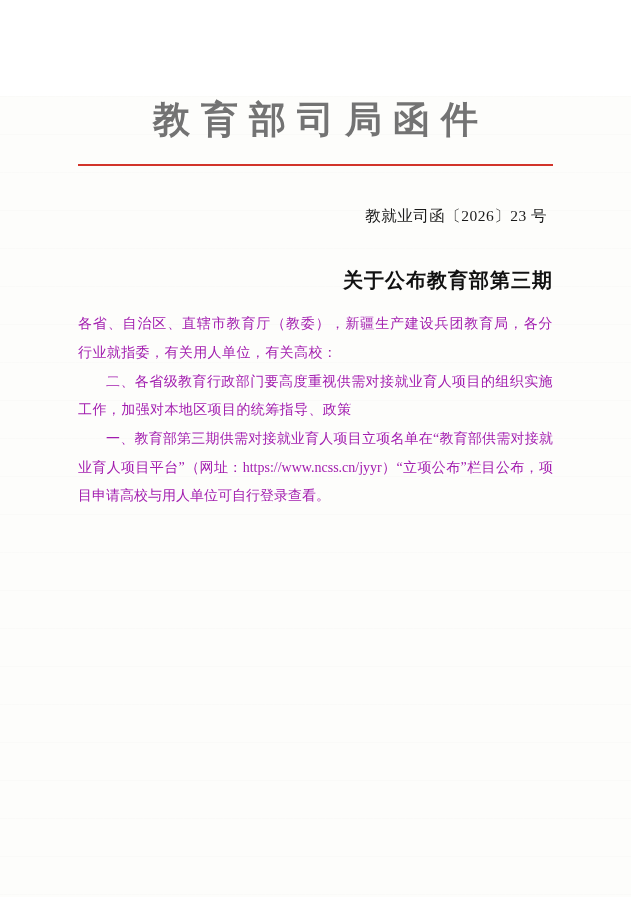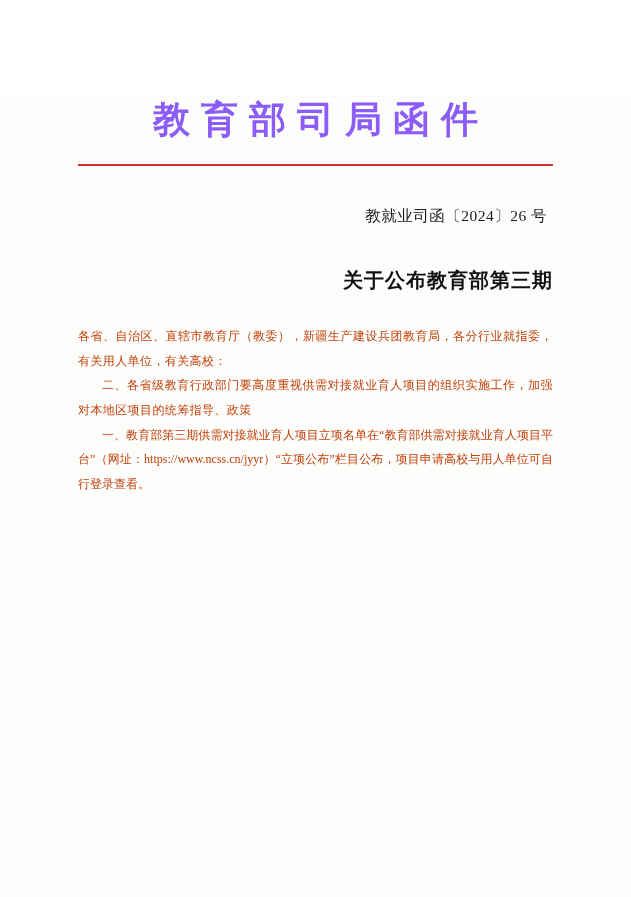--- a/index.html
+++ b/index.html
@@ -34,21 +34,21 @@
     pointer-events: none;
   }
   .content {
     position: relative;
     padding: 0 78px;
     box-sizing: border-box;
   }
   .masthead {
     text-align: center;
     margin-top: 96px;
-    color: #8b5cf6;
+    color: #737373;
     font-family: "DejaVu Serif", "Liberation Serif", serif;
     font-weight: bold;
     font-size: 37px;
     letter-spacing: 11px;
     text-indent: 11px;
     line-height: 1.25;
     white-space: nowrap;
   }
   .red-rule {
     margin: 22px 0 0 0;
@@ -69,24 +69,24 @@
     font-size: 20px;
     font-weight: bold;
     line-height: 1.55;
     color: #111;
     letter-spacing: 1px;
   }
   .title .line {
     display: block;
   }
   .body-text {
-    margin-top: 28px;
-    font-size: 12px;
+    margin-top: 14px;
+    font-size: 14px;
     line-height: 2.05;
-    color: #c2410c;
+    color: #a21caf;
     text-align: justify;
     text-justify: inter-ideograph;
     letter-spacing: 0.4px;
   }
   .body-text p {
     margin: 0;
   }
   .indent2 {
     text-indent: 2em;
   }
@@ -100,21 +100,21 @@
 
 <div class="page">
   <div class="scanlines"></div>
 
   <div class="content">
 
     <div class="masthead">教育部司局函件</div>
 
     <div class="red-rule"></div>
 
-    <div class="doc-number">教就业司函〔2024〕26 号</div>
+    <div class="doc-number">教就业司函〔2026〕23 号</div>
 
     <div class="title">
       <span class="line">关于公布教育部第三期</span>
     </div>
 
     <div class="body-text">
       <p>各省、自治区、直辖市教育厅（教委），新疆生产建设兵团教育局，各分行业就指委，有关用人单位，有关高校：</p>
       <p class="indent2">二、各省级教育行政部门要高度重视供需对接就业育人项目的组织实施工作，加强对本地区项目的统筹指导、政策</p>
       <p class="indent2 url-text">一、教育部第三期供需对接就业育人项目立项名单在“教育部供需对接就业育人项目平台”（网址：https://www.ncss.cn/jyyr）“立项公布”栏目公布，项目申请高校与用人单位可自行登录查看。</p>
     </div>

